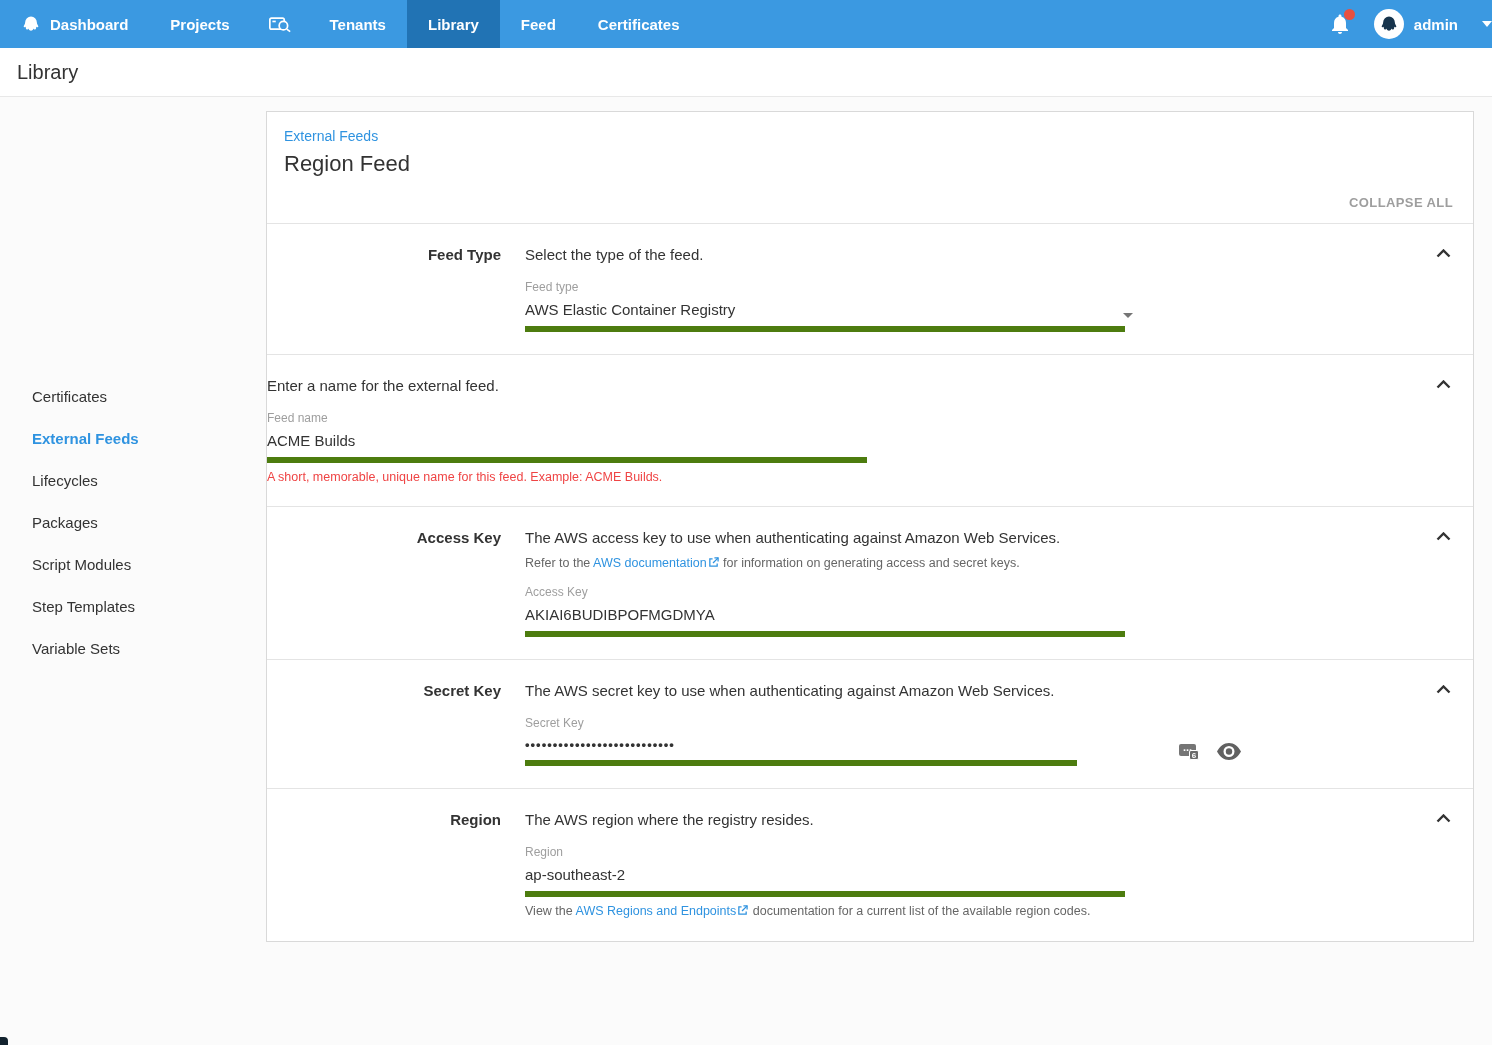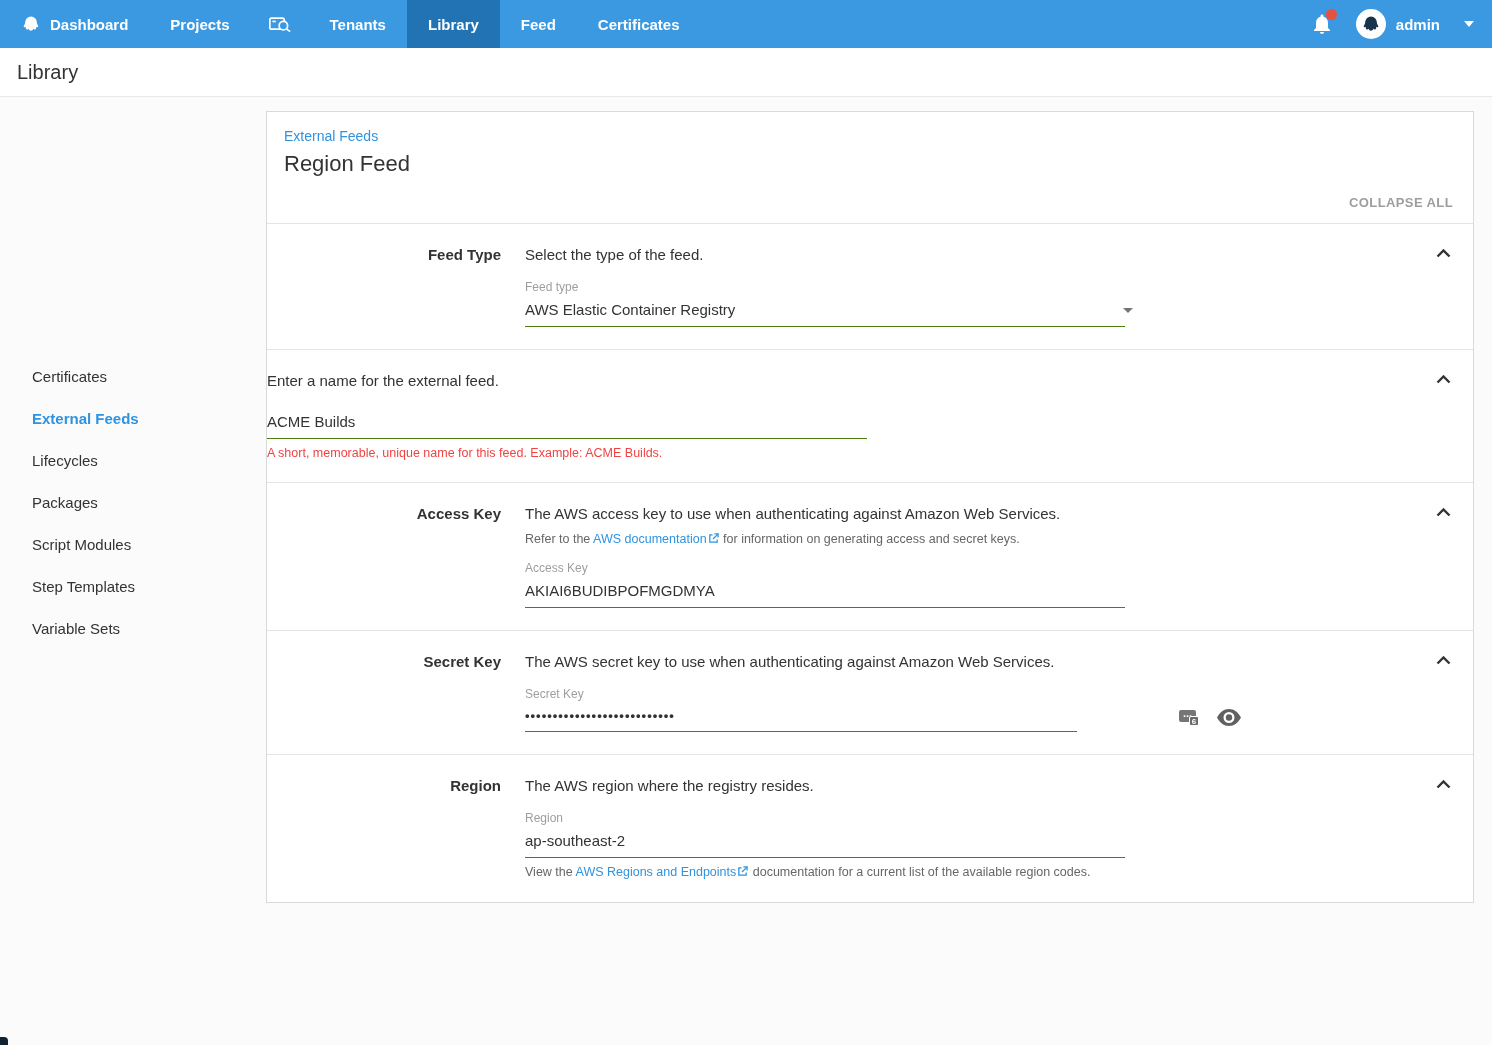--- a/index.html
+++ b/index.html
@@ -17,21 +17,21 @@
     height:48px; background:#3b99e1; display:flex; align-items:stretch;
     color:#fff;
   }
   .nav-item {
     display:flex; align-items:center; gap:9px; padding:0 21px;
     font-size:15px; font-weight:700; color:#fff; cursor:pointer; white-space:nowrap;
   }
   .nav-item.active { background:#2173b4; }
   .nav-item.icon-only { padding:0 18px; }
   .nav-spacer { flex:1; }
-  .nav-right { display:flex; align-items:center; padding-right:18px; gap:22px; }
+  .nav-right { display:flex; align-items:center; gap:22px; }
   .bell-wrap { position:relative; width:24px; height:24px; cursor:pointer; }
   .bell-badge {
     position:absolute; top:-3px; right:-3px; width:11px; height:11px;
     background:#e8503f; border-radius:50%;
   }
   .user-chip { display:flex; align-items:center; gap:10px; cursor:pointer; }
   .avatar {
     width:30px; height:30px; background:#fff; border-radius:50%;
     display:flex; align-items:center; justify-content:center;
   }
@@ -91,21 +91,21 @@
   }
   .sec-body { width:620px; }
   .sec-desc { font-size:15px; color:#333; line-height:22px; }
   .sec-note { font-size:12.5px; color:#666; margin-top:7px; }
   .sec-note .note-link { color:#2f93e0; cursor:pointer; text-decoration:none; }
   .ext-icon { display:inline-block; vertical-align:-1px; margin:0 1px; }
   .field { margin-top:14px; position:relative; }
   .field-label { font-size:12px; color:#9e9e9e; }
   .field-value {
     font-size:15px; color:#333; padding:7px 0 8px;
-    border-bottom:1px solid #4d7c0f; width:600px;
+    border-bottom:6px solid #4d7c0f; width:600px;
   }
   .field-value.select { cursor:pointer; }
   .field-value.short { width:552px; letter-spacing:1px; font-weight:700; font-size:13px; }
   .select-caret {
     position:absolute; right:12px; bottom:14px; width:0; height:0;
     border-left:5px solid transparent; border-right:5px solid transparent;
     border-top:5px solid #757575; pointer-events:none;
   }
   .helper { font-size:12.5px; color:#ef4444; margin-top:7px; }
   .chevron-up { position:absolute; top:20px; right:22px; cursor:pointer; }
@@ -231,20 +231,21 @@
         <svg width="15" height="9" viewBox="0 0 15 9" fill="none" stroke="#333" stroke-width="2.4">
             <polyline points="1.5,7.5 7.5,1.5 13.5,7.5"></polyline>
           </svg>
       </span>
     </div>
 
     <div class="section">
       <div class="sec-body">
         <div class="sec-desc">Enter a name for the external feed.</div>
         <div class="field">
+          <div class="field-label">Feed name</div>
           <div class="field-value">ACME Builds</div>
           <div class="helper">A short, memorable, unique name for this feed. Example: ACME Builds.</div>
         </div>
       </div>
       <span class="chevron-up">
         <svg width="15" height="9" viewBox="0 0 15 9" fill="none" stroke="#333" stroke-width="2.4">
             <polyline points="1.5,7.5 7.5,1.5 13.5,7.5"></polyline>
           </svg>
       </span>
     </div>

